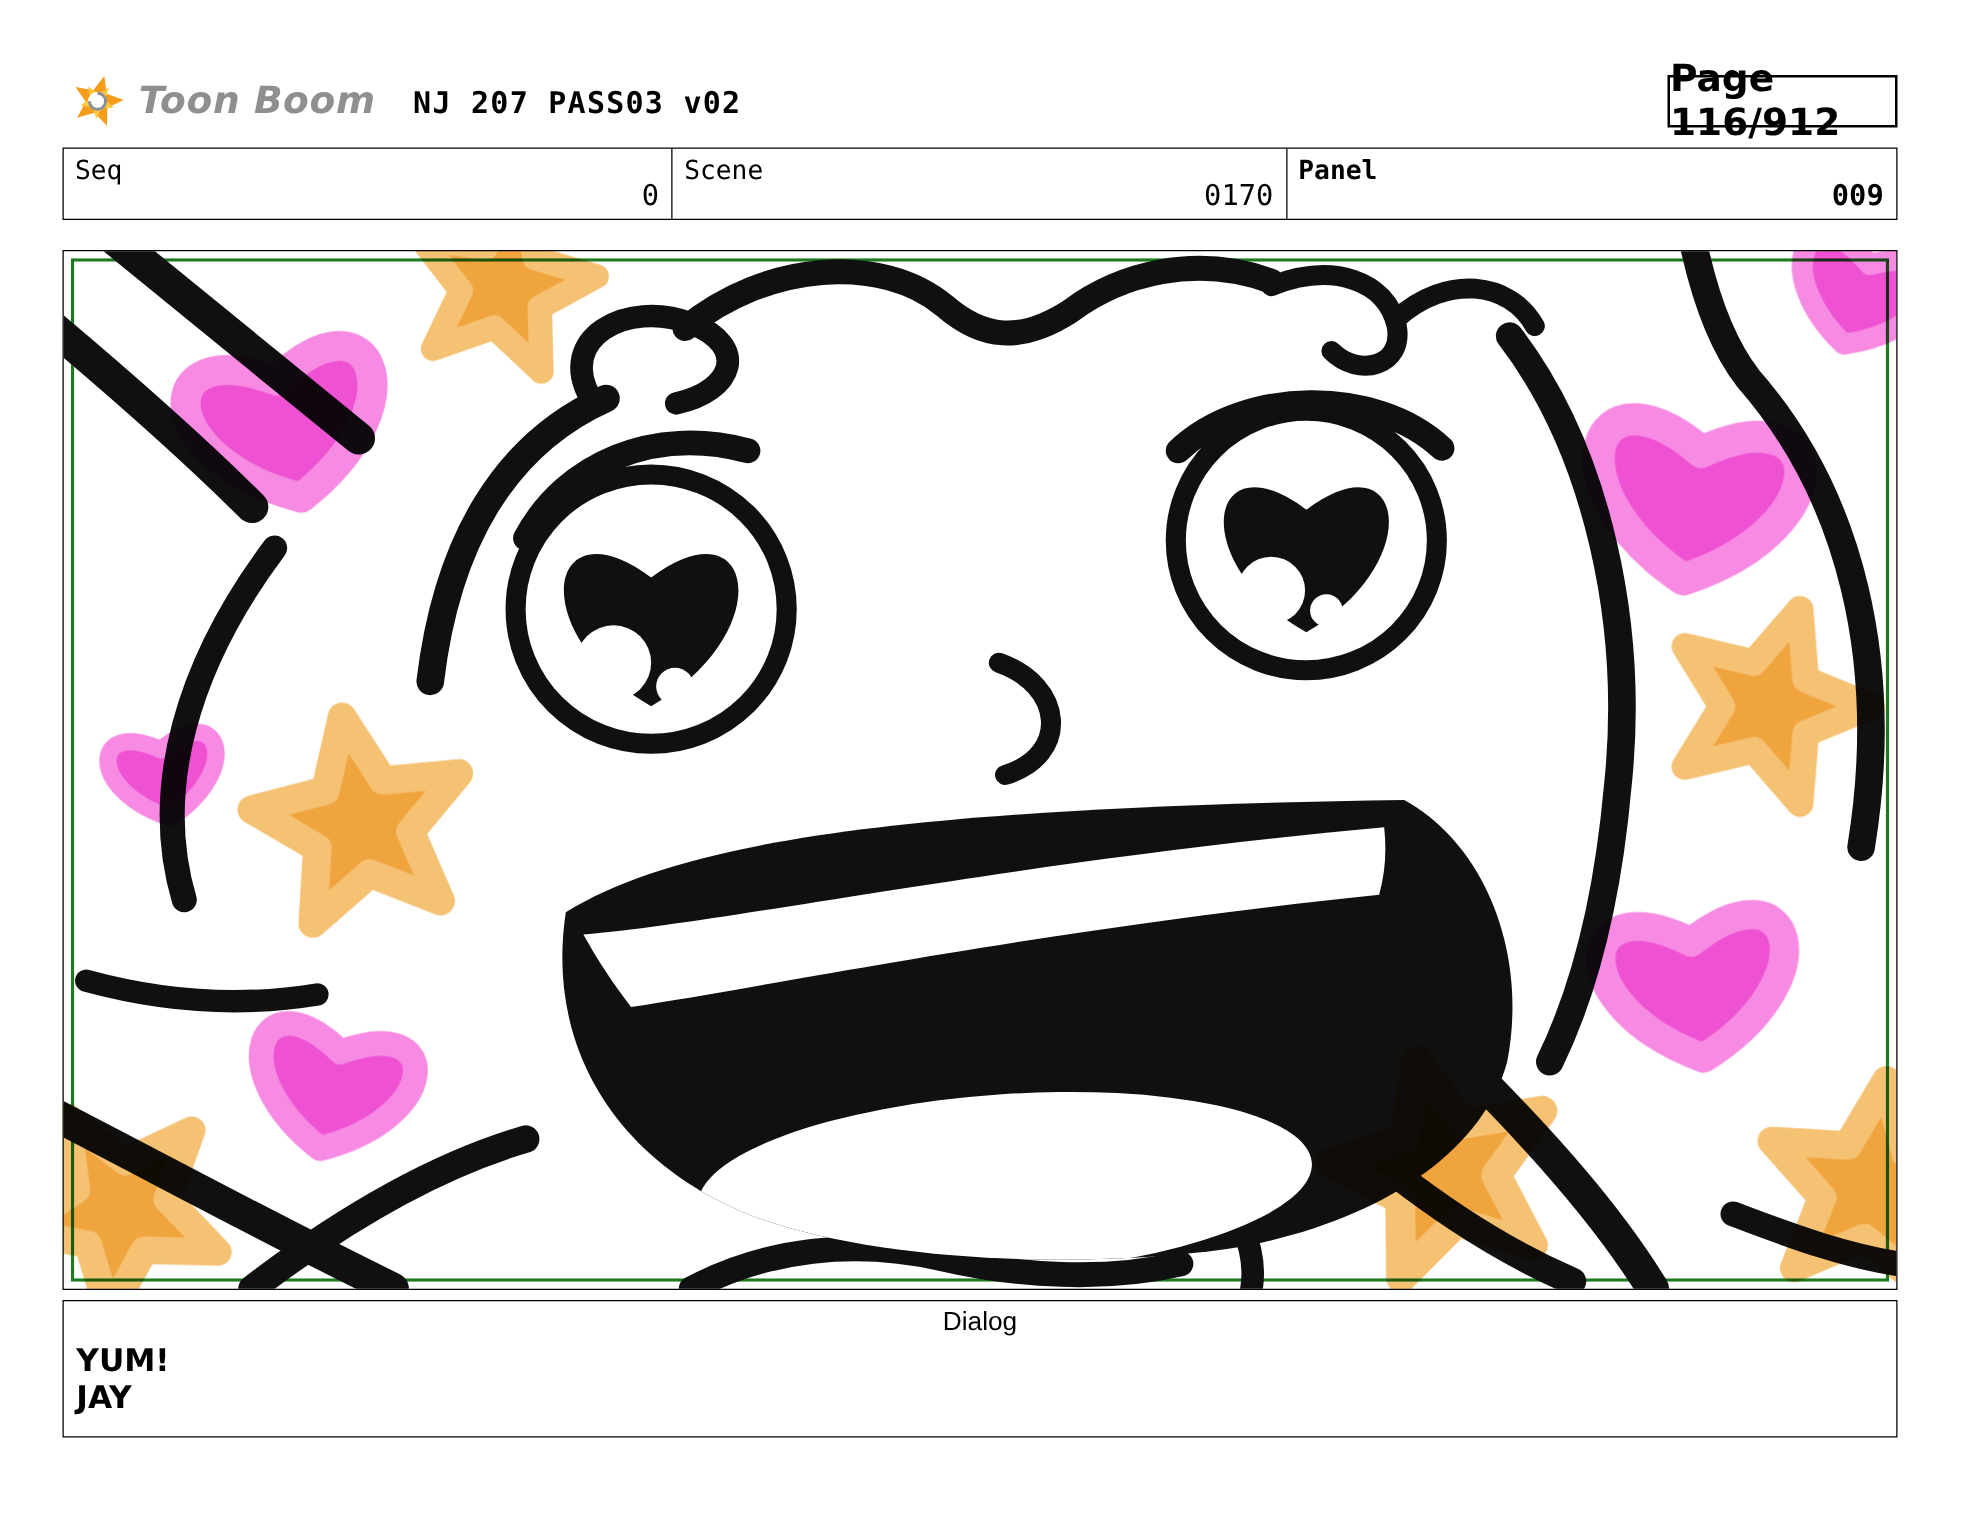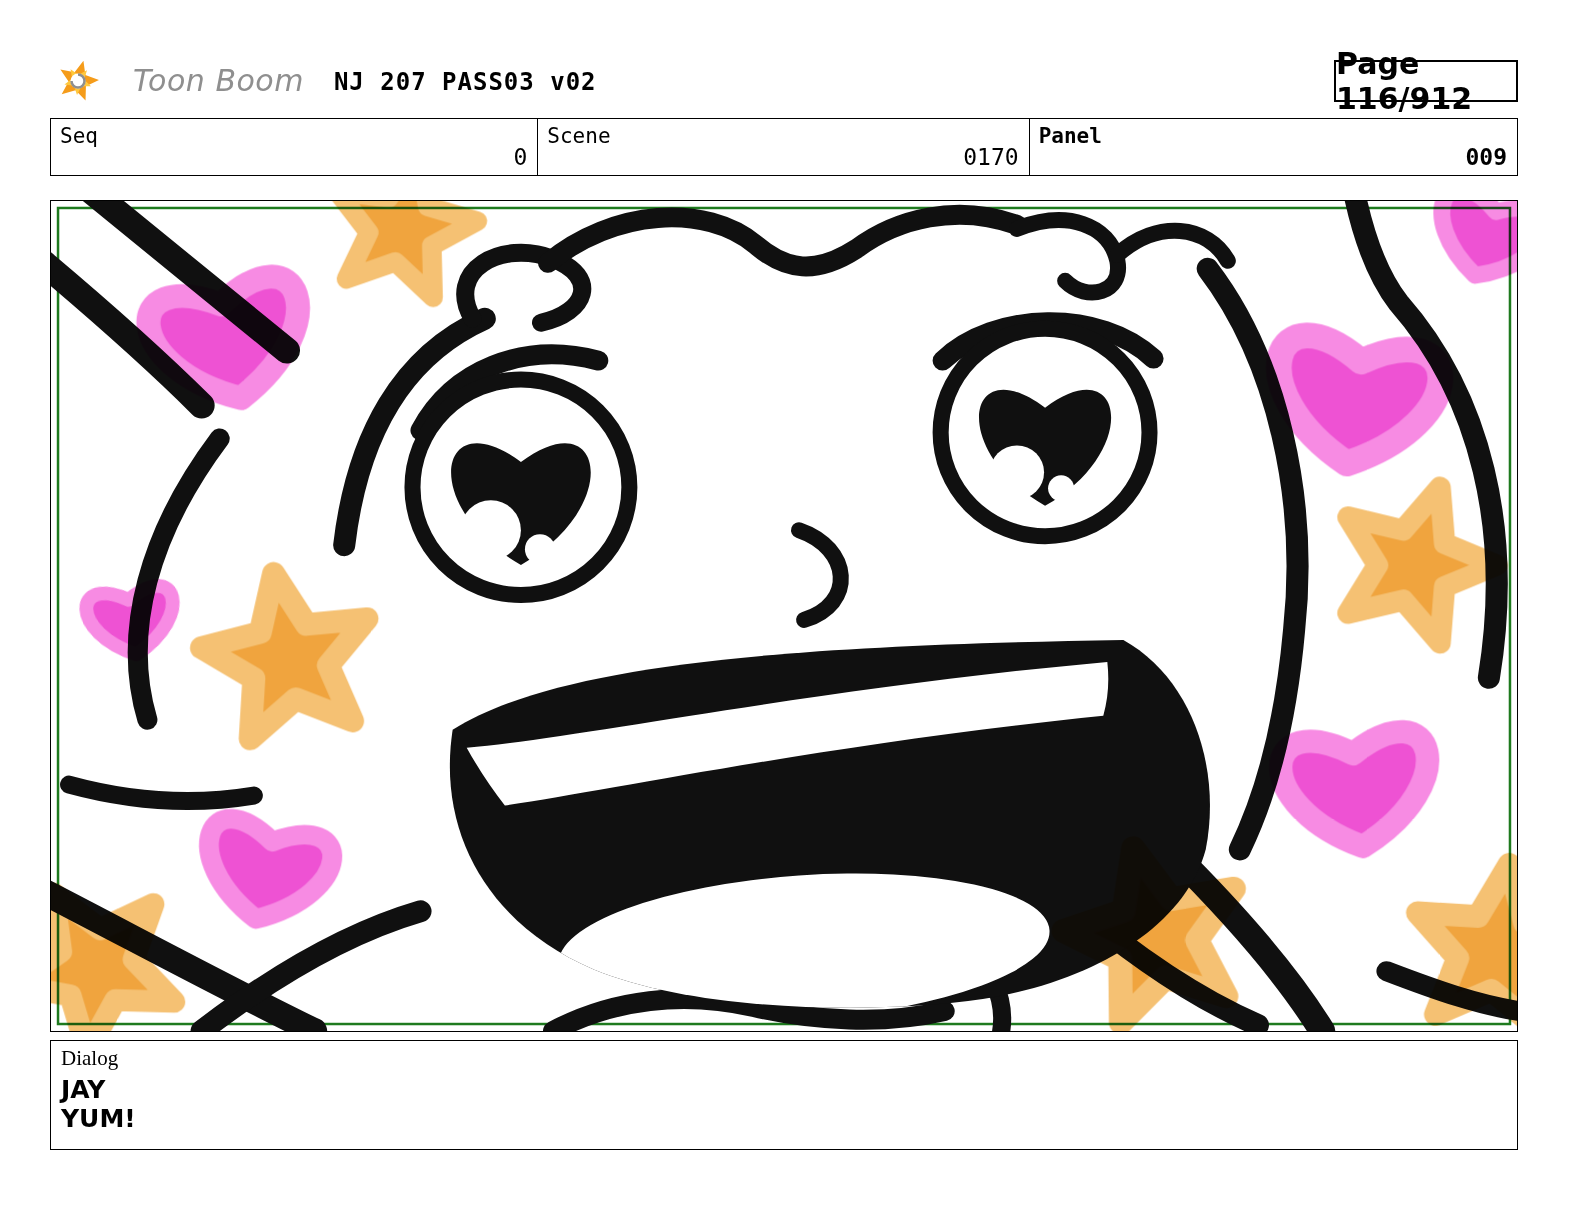--- a/index.html
+++ b/index.html
@@ -11,22 +11,22 @@
     color: #000;
     overflow: hidden;
   }
 
   
   .brand {
     position: absolute; left: 55px; top: 55px; height: 50px;
     display: flex; align-items: center; gap: 8px;
   }
   .logo-text {
-    font-style: italic; font-weight: 400; font-size: 30px;
-    color: var(--logo-gray, #8f8f8f); letter-spacing: 0.5px; margin-left: 22px;
+    font-style: italic; font-weight: 700; font-size: 30px;
+    color: var(--logo-gray, #8f8f8f); letter-spacing: 0.5px;
   }
   .doc-title {
     margin-left: 22px;
     font-family: "DejaVu Sans Mono", "Liberation Mono", monospace;
     font-weight: 700; font-size: 24px; letter-spacing: 1px;
     padding-top: 4px;
   }
   .page-box {
     position: absolute; right: 66px; top: 60px;
     width: 184px; height: 42px;
@@ -82,21 +82,22 @@
 
   
   .dialog-box {
     position: absolute; left: 50px; top: 1040px;
     width: 1468px; height: 110px;
     border: 1.5px solid #000;
     padding: 5px 10px;
   }
   .dialog-label {
     font-size: 21px;
-    font-family: Liberation Serif, serif;
+    font-family: Liberation Sans, sans-serif;
+    text-align: center;
   }
   .dialog-lines { margin-top: 5px; }
   .dialog-line {
     font-weight: 700; font-size: 25px; line-height: 1.15;
   }
 </style>
 </head>
 <body>
 
 <svg width="0" height="0" style="position:absolute" aria-hidden="true">
@@ -205,16 +206,16 @@
       <use href="#star" class="orange-star" stroke-width="0.26" transform="translate(1100 738) rotate(-14) scale(92)"></use>
       <use href="#star" class="orange-star" stroke-width="0.26" transform="translate(45 768) rotate(-30) scale(85)"></use>
       <use href="#star" class="orange-star" stroke-width="0.26" transform="translate(1440 752) rotate(8) scale(88)"></use>
     </g>
   </svg>
 </div>
 
 <div class="dialog-box">
   <div class="dialog-label">Dialog</div>
   <div class="dialog-lines">
+    <div class="dialog-line">YUM!</div>
     <div class="dialog-line">JAY</div>
-    <div class="dialog-line">YUM!</div>
   </div>
 </div>
 
 </body></html>

